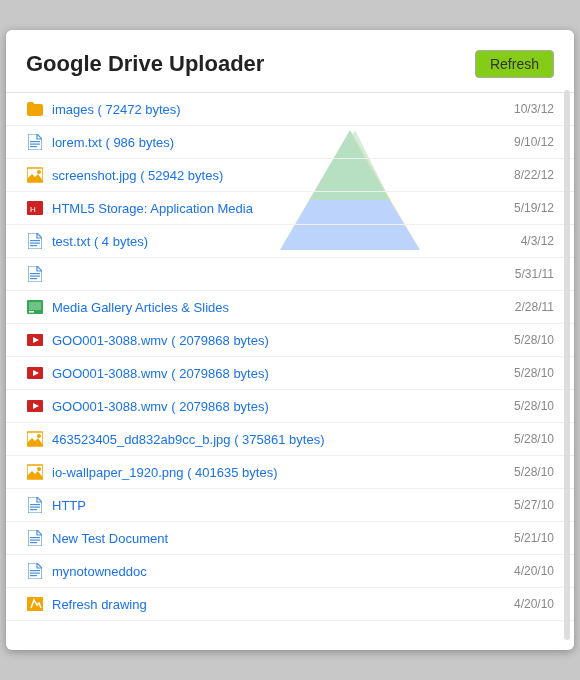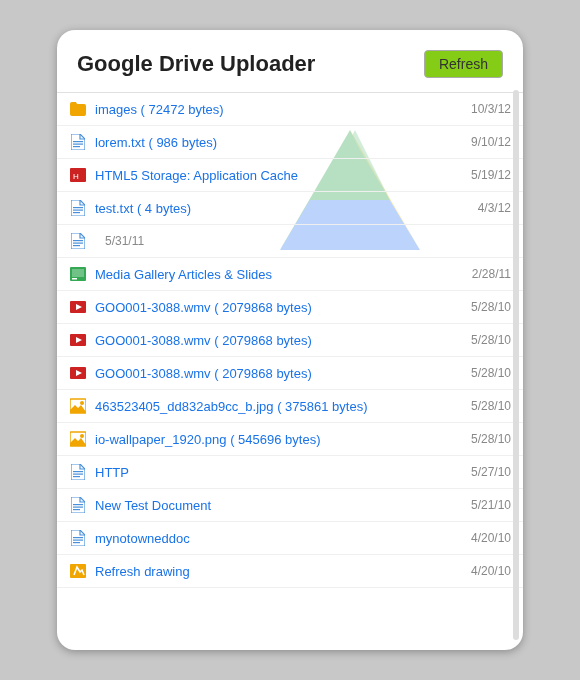--- a/index.html
+++ b/index.html
@@ -7,23 +7,23 @@
       background: #c8c8c8;
       display: flex;
       justify-content: center;
       align-items: center;
       width: 580px;
       height: 680px;
       font-family: Arial, sans-serif;
     }
     .panel {
       background: #fff;
-      border-radius: 18px;
+      border-radius: 6px;
       box-shadow: 0 2px 8px rgba(0,0,0,0.3);
-      width: 466px;
+      width: 568px;
       min-height: 620px;
       padding: 20px 0 20px 0;
       position: relative;
     }
     .header {
       display: flex;
       align-items: center;
       justify-content: space-between;
       padding: 0 20px 14px 20px;
     }
@@ -53,23 +53,24 @@
       pointer-events: none;
     }
 
     .file-list {
       width: 100%;
       border-top: 1px solid #e0e0e0;
     }
     .file-item {
       display: flex;
       align-items: center;
-      padding: 7px 12px;
+      padding: 7px 20px;
       border-bottom: 1px solid #efefef;
       position: relative;
+      justify-content: space-between;
     }
     .file-icon {
       width: 18px;
       height: 18px;
       margin-right: 8px;
       flex-shrink: 0;
       display: flex;
       align-items: center;
       justify-content: center;
       font-size: 14px;
@@ -139,25 +140,36 @@
             <rect x="2" y="9.5" width="10" height="1.2" fill="#4a90d9"></rect>
             <rect x="2" y="12" width="7" height="1.2" fill="#4a90d9"></rect>
           </svg>
         </div>
         <span class="file-name">lorem.txt ( 986 bytes)</span>
         <span class="file-date">9/10/12</span>
       </div>
       <div class="file-item">
         <div class="file-icon">
           <svg width="16" height="16" viewBox="0 0 16 16">
+            <rect x="0" y="1" width="16" height="14" rx="1" fill="#fff" stroke="#f0a500" stroke-width="1.5"></rect>
+            <polygon points="0,12 5,7 8,10 11,7 16,14 16,15 0,15" fill="#f0a500"></polygon>
+            <circle cx="12" cy="5" r="2" fill="#f0a500"></circle>
+          </svg>
+        </div>
+        <span class="file-name">screenshot.jpg ( 52942 bytes)</span>
+        <span class="file-date">8/22/12</span>
+      </div>
+      <div class="file-item">
+        <div class="file-icon">
+          <svg width="16" height="16" viewBox="0 0 16 16">
             <rect x="0" y="1" width="16" height="14" rx="1" fill="#cc2222"></rect>
             <text x="3" y="12" font-size="8" fill="#fff" font-family="Arial">H</text>
           </svg>
         </div>
-        <span class="file-name">HTML5 Storage: Application Cache</span>
+        <span class="file-name">HTML5 Storage: Application Media</span>
         <span class="file-date">5/19/12</span>
       </div>
       <div class="file-item">
         <div class="file-icon">
           <svg width="14" height="16" viewBox="0 0 14 16">
             <path d="M0,0 L9,0 L14,5 L14,16 L0,16 Z" fill="#fff" stroke="#4a90d9" stroke-width="1.2"></path>
             <path d="M9,0 L9,5 L14,5" fill="none" stroke="#4a90d9" stroke-width="1.2"></path>
             <rect x="2" y="7" width="10" height="1.2" fill="#4a90d9"></rect>
             <rect x="2" y="9.5" width="10" height="1.2" fill="#4a90d9"></rect>
             <rect x="2" y="12" width="7" height="1.2" fill="#4a90d9"></rect>
@@ -231,21 +243,21 @@
         <span class="file-date">5/28/10</span>
       </div>
       <div class="file-item">
         <div class="file-icon">
           <svg width="16" height="16" viewBox="0 0 16 16">
             <rect x="0" y="1" width="16" height="14" rx="1" fill="#fff" stroke="#f0a500" stroke-width="1.5"></rect>
             <polygon points="0,12 5,7 8,10 11,7 16,14 16,15 0,15" fill="#f0a500"></polygon>
             <circle cx="12" cy="5" r="2" fill="#f0a500"></circle>
           </svg>
         </div>
-        <span class="file-name">io-wallpaper_1920.png ( 545696 bytes)</span>
+        <span class="file-name">io-wallpaper_1920.png ( 401635 bytes)</span>
         <span class="file-date">5/28/10</span>
       </div>
       <div class="file-item">
         <div class="file-icon">
           <svg width="14" height="16" viewBox="0 0 14 16">
             <path d="M0,0 L9,0 L14,5 L14,16 L0,16 Z" fill="#fff" stroke="#4a90d9" stroke-width="1.2"></path>
             <path d="M9,0 L9,5 L14,5" fill="none" stroke="#4a90d9" stroke-width="1.2"></path>
             <rect x="2" y="7" width="10" height="1.2" fill="#4a90d9"></rect>
             <rect x="2" y="9.5" width="10" height="1.2" fill="#4a90d9"></rect>
             <rect x="2" y="12" width="7" height="1.2" fill="#4a90d9"></rect>

